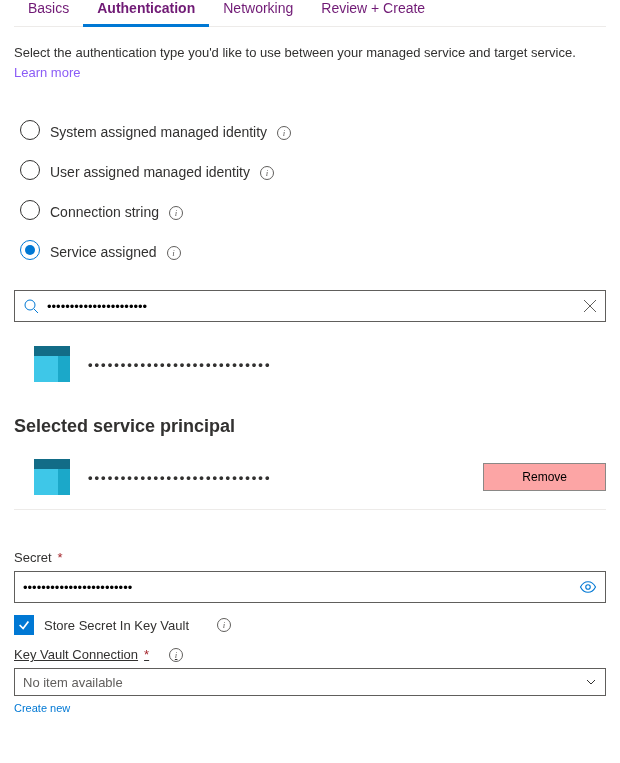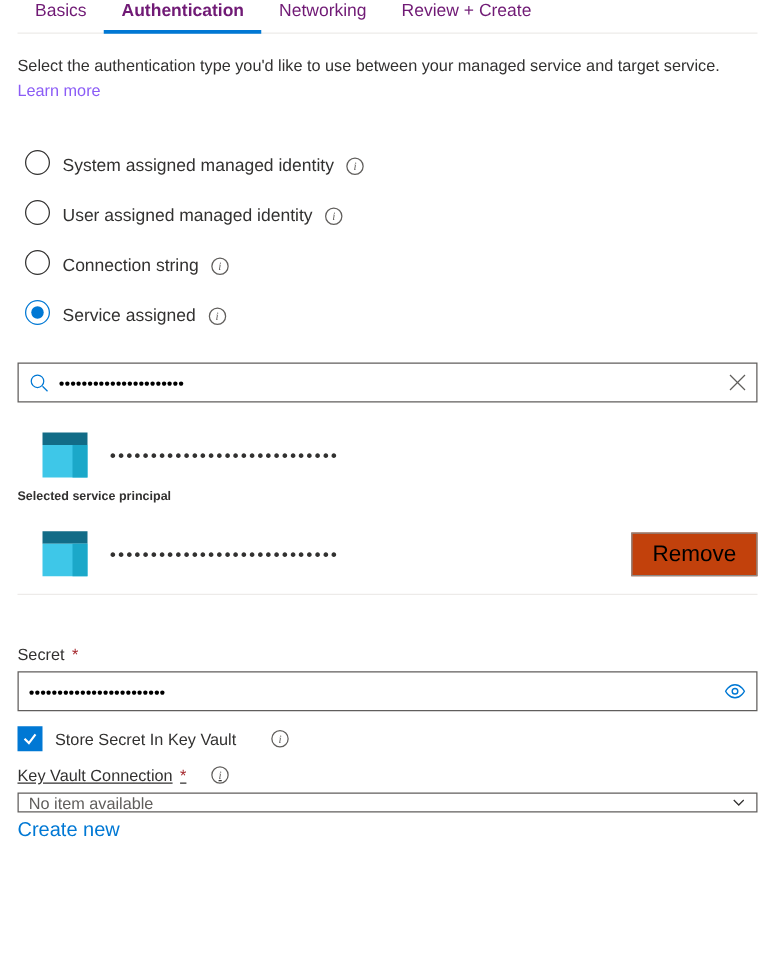--- a/index.html
+++ b/index.html
@@ -125,50 +125,51 @@
       width: 12px; height: 26px;
       background: #1ba8c9;
     }
     .masked {
       font-size: 13px;
       letter-spacing: 2px;
       font-weight: 600;
     }
     .section-title {
       font-weight: 600;
-      font-size: 10px;
+      font-size: 18px;
+      margin-top: 24px;
       margin-bottom: 8px;
     }
     .selected-row {
       display: flex;
       align-items: center;
       justify-content: space-between;
       padding: 14px 0 14px 20px;
       border-bottom: 1px solid #edebe9;
     }
     .selected-row-left {
       display: flex;
       align-items: center;
       gap: 18px;
     }
     .remove-btn {
-      background: #c2410c;
+      background: #fca5a5;
       border: 1px solid #8a8886;
-      padding: 6px 16px;
-      font-size: 18px;
+      padding: 6px 38px;
+      font-size: 12px;
       cursor: pointer;
       font-family: inherit;
     }
     .field-label {
       font-size: 13px;
       color: #323130;
       margin-top: 40px;
       margin-bottom: 6px;
       display: flex;
-      align-items: flex-start;
+      align-items: flex-end;
       gap: 6px;
     }
     .required { color: #a4262c; }
     .text-input-wrap {
       display: flex;
       align-items: center;
       border: 1px solid #605e5c;
       height: 32px;
       padding: 0 8px;
     }
@@ -197,33 +198,33 @@
       align-items: center; justify-content: center;
       cursor: pointer;
       flex-shrink: 0;
     }
     .checkbox svg { width: 14px; height: 14px; color: #ffffff; }
     .select-wrap {
       display: flex;
       align-items: center;
       justify-content: space-between;
       border: 1px solid #605e5c;
-      height: 16px;
+      height: 28px;
       padding: 0 8px;
       cursor: pointer;
       color: #605e5c;
     }
     .chevron {
       width: 12px; height: 12px;
       color: #323130;
     }
     .create-new {
       color: #0078d4;
       cursor: pointer;
-      font-size: 16px;
+      font-size: 11px;
       margin-top: 6px;
       display: inline-block;
     }
     .kv-label { margin-top: 12px; text-decoration: underline; }
   </style>
 </head>
 <body>
 
 
 

